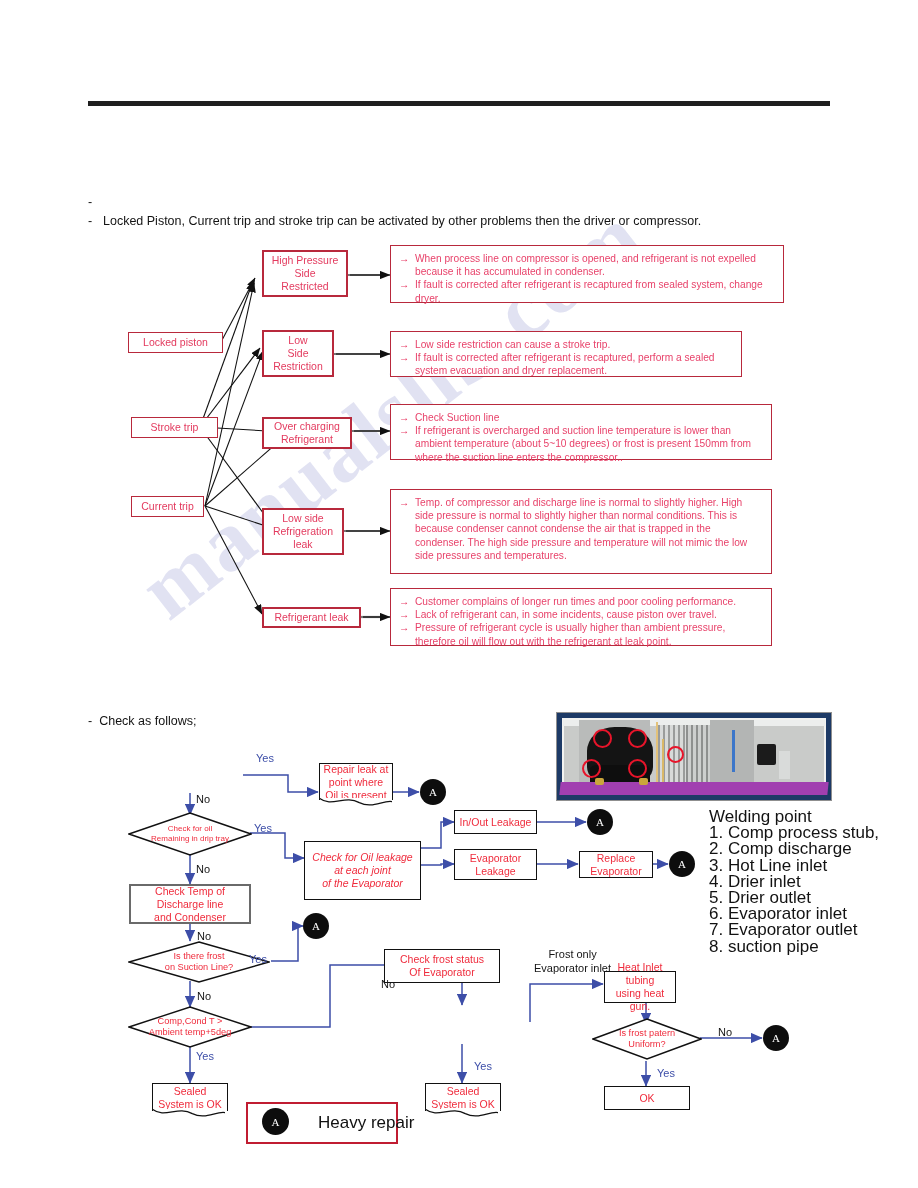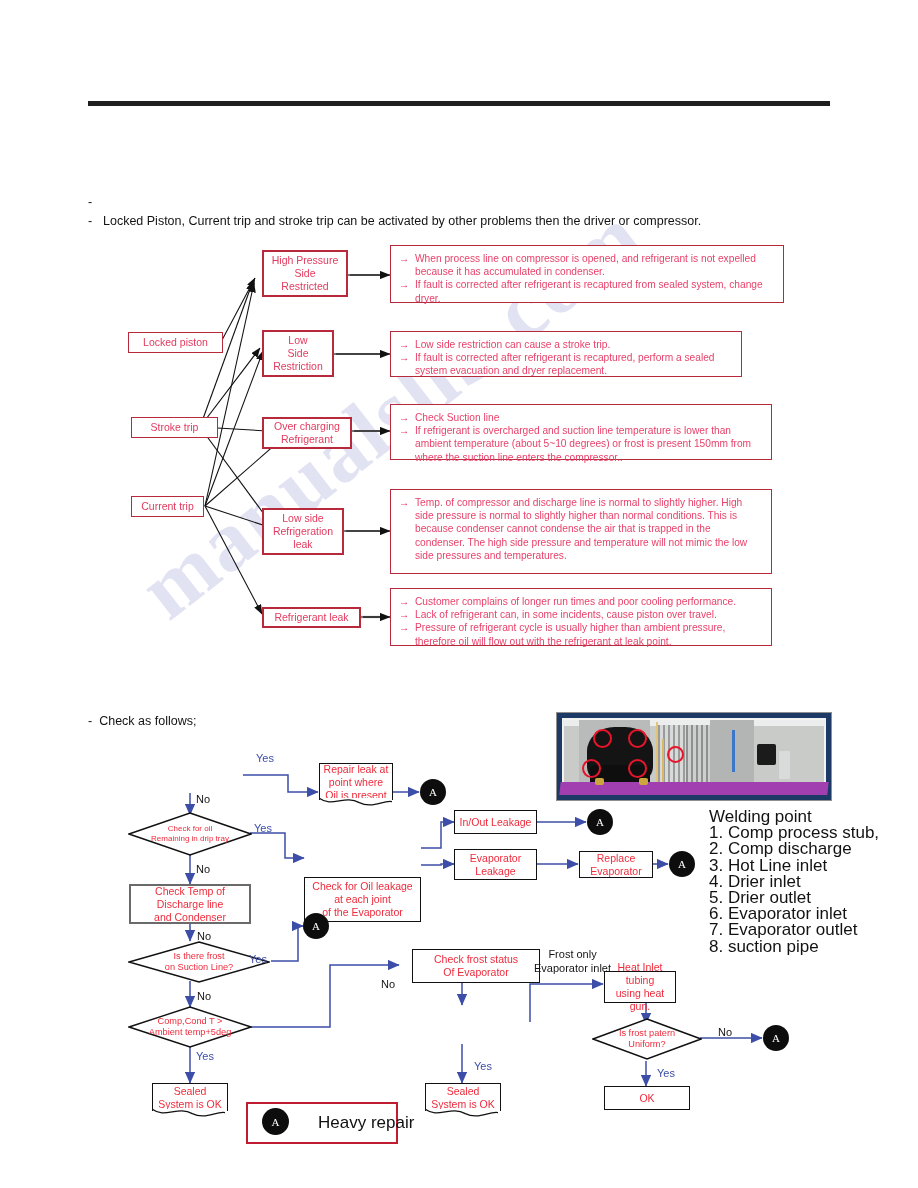--- a/index.html
+++ b/index.html
@@ -405,21 +405,21 @@
     <div class="docbox" style="left:319px;top:763px;width:74px;height:37px;">
       <span class="ml">Repair leak
 at point where
 Oil is present</span>
       <svg class="wave" viewBox="0 0 80 12" preserveAspectRatio="none">
         <path d="M0,0 C14,11 28,-4 44,5 C58,12 70,2 80,4 L80,0 Z" fill="#fff" stroke="none"></path>
         <path d="M0,0 C14,11 28,-4 44,5 C58,12 70,2 80,4" fill="none" stroke="#111" stroke-width="1.4"></path>
       </svg>
     </div>
 
-    <div class="fbox" style="left:304px;top:877px;width:117px;height:45px;">
+    <div class="fbox" style="left:304px;top:841px;width:117px;height:59px;font-style:italic;">
       <span class="ml">Check for Oil leakage
 at each joint
 of the Evaporator</span>
     </div>
 
     <div class="fbox" style="left:454px;top:810px;width:83px;height:24px;">
       <span class="ml">In/Out Leakage</span>
     </div>
 
     <div class="fbox" style="left:454px;top:849px;width:83px;height:31px;">
@@ -440,21 +440,21 @@
 
     <div class="docbox" style="left:152px;top:1083px;width:76px;height:28px;">
       <span class="ml">Sealed System
 is OK</span>
       <svg class="wave" viewBox="0 0 80 12" preserveAspectRatio="none">
         <path d="M0,0 C14,11 28,-4 44,5 C58,12 70,2 80,4 L80,0 Z" fill="#fff" stroke="none"></path>
         <path d="M0,0 C14,11 28,-4 44,5 C58,12 70,2 80,4" fill="none" stroke="#111" stroke-width="1.4"></path>
       </svg>
     </div>
 
-    <div class="fbox" style="left:412px;top:949px;width:128px;height:34px;">
+    <div class="fbox" style="left:384px;top:949px;width:116px;height:34px;">
       <span class="ml">Check frost status
 Of Evaporator</span>
     </div>
 
     <div class="docbox" style="left:425px;top:1083px;width:76px;height:28px;">
       <span class="ml">Sealed System
 is OK</span>
       <svg class="wave" viewBox="0 0 80 12" preserveAspectRatio="none">
         <path d="M0,0 C14,11 28,-4 44,5 C58,12 70,2 80,4 L80,0 Z" fill="#fff" stroke="none"></path>
         <path d="M0,0 C14,11 28,-4 44,5 C58,12 70,2 80,4" fill="none" stroke="#111" stroke-width="1.4"></path>

